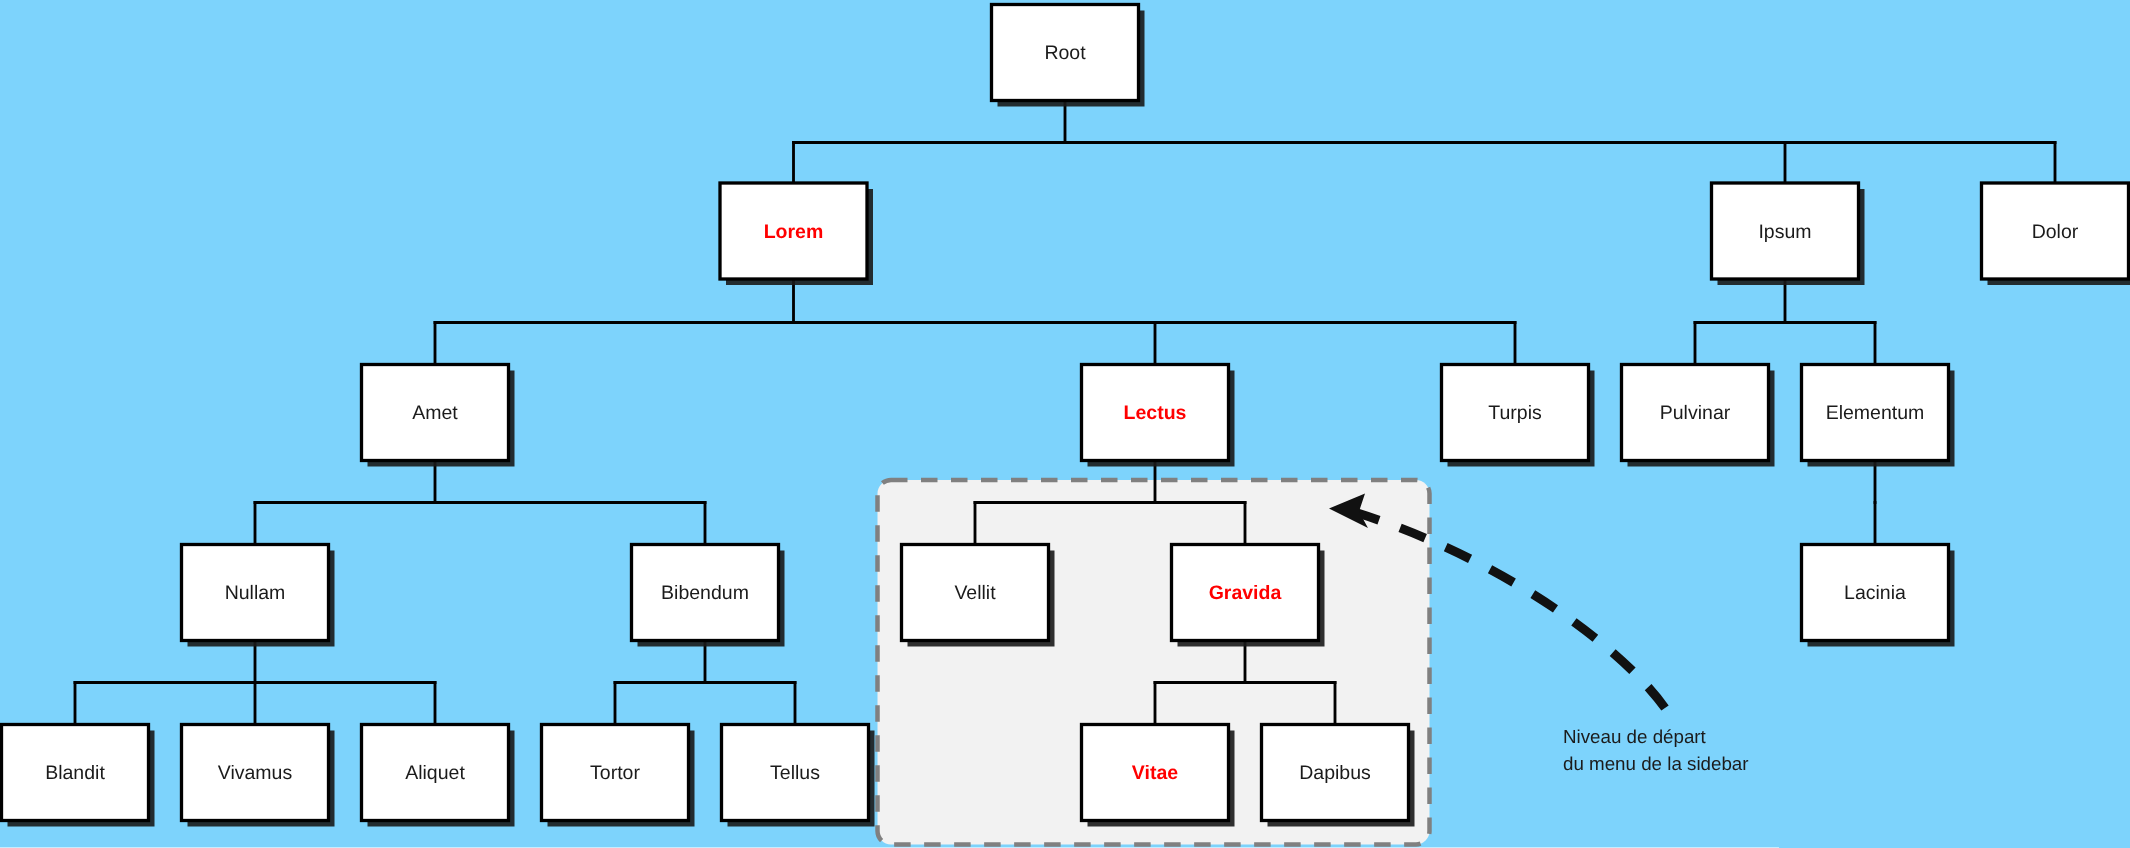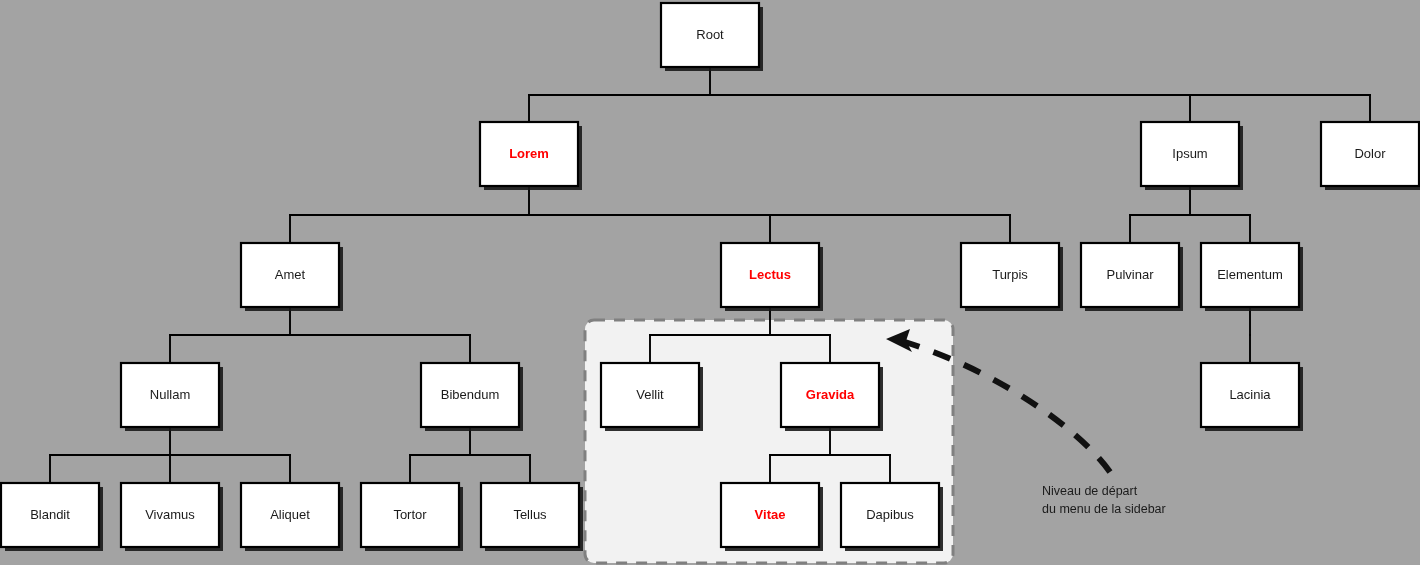--- a/index.html
+++ b/index.html
@@ -1,20 +1,20 @@
 <!DOCTYPE html>
 <html><head>
 <meta charset="utf-8">
 <style>
   html,body{margin:0;padding:0;background:#ffffff;}
   body{
     width:1420px;height:565px;overflow:hidden;
     font-family:"Liberation Sans","DejaVu Sans",sans-serif;
   }
-  #stage{position:relative;width:1420px;height:565px;background:#a3a3a3;}
+  #stage{position:relative;width:1420px;height:565px;background:#7dd3fc;}
   svg#tree{position:absolute;left:0;top:0;width:1420px;height:565px;display:block;}
   .node-rect{fill:#ffffff;stroke:#000000;stroke-width:2.2;}
   .node-shadow{fill:#1a1a1a;opacity:0.9;}
   .edge{stroke:#000000;stroke-width:1.9;fill:none;stroke-linecap:square;}
   .node-label{
     font-family:"Liberation Sans","DejaVu Sans",sans-serif;
     font-size:13px;fill:#1b1b1b;text-anchor:middle;dominant-baseline:middle;
   }
   .node-label.hl{fill:#ff0000;font-weight:bold;}
   .highlight-zone{

